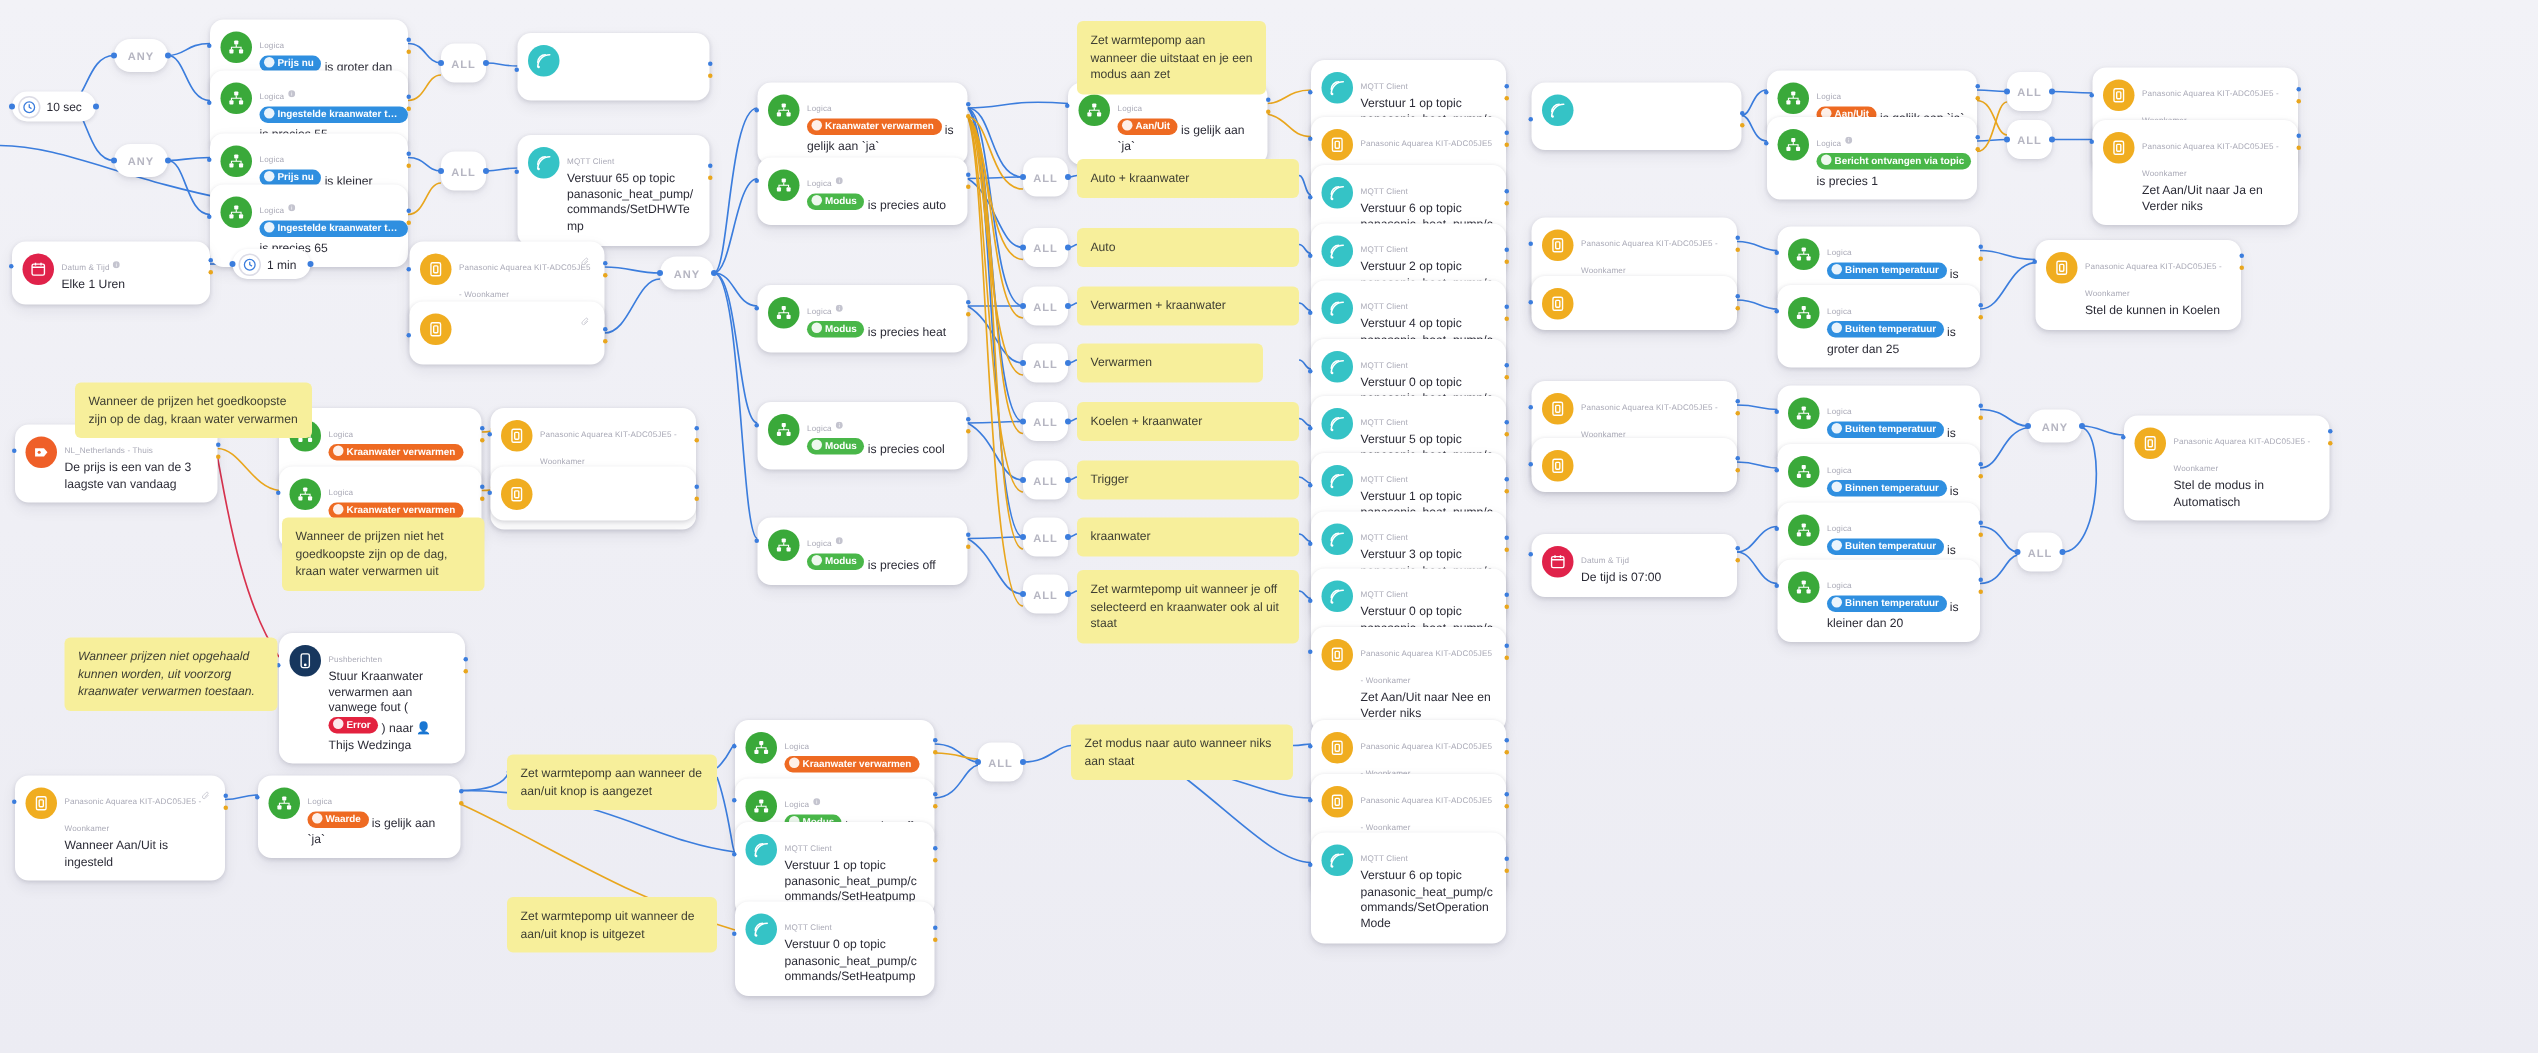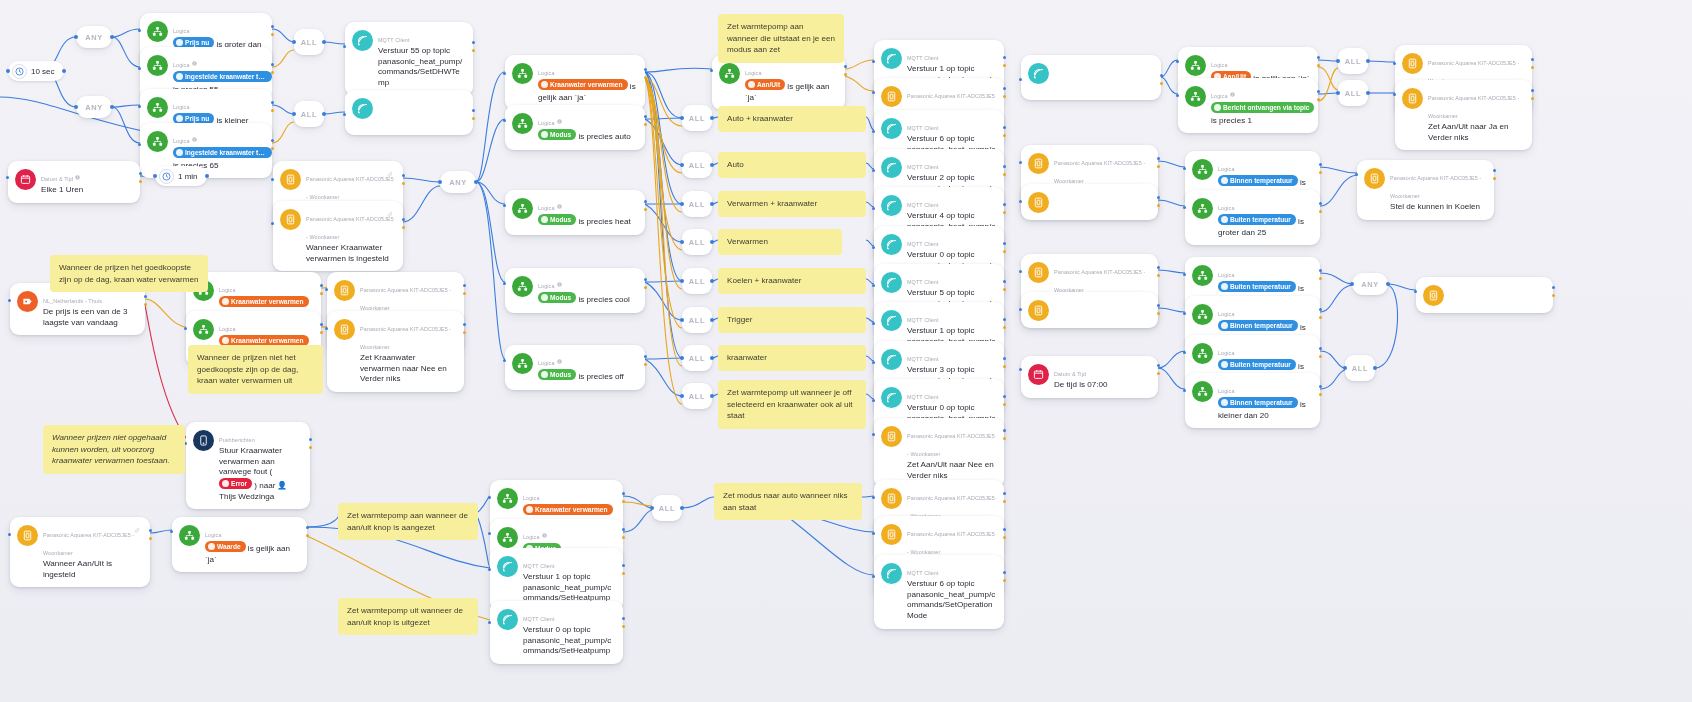--- a/index.html
+++ b/index.html
@@ -235,33 +235,33 @@
         <span class="port y" style="right:-2px;top:24px"></span>
       </div>
       <div class="node" style="left:345px;top:22px;width:128px;min-height:45px;">
         <span class="ic teal">
           <svg width="12" height="12" viewBox="0 0 24 24" fill="none" stroke="#fff" stroke-width="2.1" stroke-linecap="round">
             <path d="M3 19a16 16 0 0 1 16-16"></path>
             <path d="M3 13a10 10 0 0 1 10-10"></path>
             <circle cx="4.2" cy="19.4" r="1.6" fill="#fff" stroke="none"></circle>
           </svg>
         </span>
-        <span class="body"><span class="owner">MQTT Client</span><div class="txt">Verstuur  55  op topic  panasonic_heat_pump/commands/SetDHWTemp</div></span>
         <span class="port b" style="left:-2px;top:23px"></span>
         <span class="port b" style="right:-2px;top:19px"></span>
         <span class="port y" style="right:-2px;top:27px"></span>
       </div>
       <div class="node" style="left:345px;top:90px;width:128px;min-height:45px;">
         <span class="ic teal">
           <svg width="12" height="12" viewBox="0 0 24 24" fill="none" stroke="#fff" stroke-width="2.1" stroke-linecap="round">
             <path d="M3 19a16 16 0 0 1 16-16"></path>
             <path d="M3 13a10 10 0 0 1 10-10"></path>
             <circle cx="4.2" cy="19.4" r="1.6" fill="#fff" stroke="none"></circle>
           </svg>
         </span>
+        <span class="body"><span class="owner">MQTT Client</span><div class="txt">Verstuur  65  op topic  panasonic_heat_pump/commands/SetDHWTemp</div></span>
         <span class="port b" style="left:-2px;top:23px"></span>
         <span class="port b" style="right:-2px;top:19px"></span>
         <span class="port y" style="right:-2px;top:27px"></span>
       </div>
       <div class="node" style="left:8px;top:161px;width:132px;min-height:30px;">
         <span class="ic red">
           <svg width="11" height="11" viewBox="0 0 24 24" fill="none" stroke="#fff" stroke-width="2">
             <rect x="3" y="4.5" width="18" height="16" rx="2.4"></rect>
             <path d="M3 9h18M8 2.5v4M16 2.5v4"></path>
           </svg>
@@ -297,21 +297,20 @@
           <svg class="clip" viewBox="0 0 24 24" fill="none" stroke="currentColor" stroke-width="2.4">
             <path d="M20 12l-8.5 8.5a4.5 4.5 0 0 1-6.4-6.4L14 5.2a3 3 0 1 1 4.2 4.3L9.6 18"></path>
           </svg>
         </span>
         <span class="ic amber">
           <svg width="11" height="11" viewBox="0 0 24 24" fill="none" stroke="#fff" stroke-width="2">
             <rect x="5" y="2.5" width="14" height="19" rx="2.4"></rect>
             <rect x="9" y="7" width="6" height="10" rx="1.2"></rect>
           </svg>
         </span>
-        <span class="body"><span class="owner">Panasonic Aquarea KIT-ADC05JE5 - Woonkamer</span><div class="txt">Wanneer  Kraanwater verwarmen   is ingesteld</div></span>
         <span class="port b" style="left:-2px;top:21px"></span>
         <span class="port b" style="right:-2px;top:17px"></span>
         <span class="port y" style="right:-2px;top:25px"></span>
       </div>
       <div class="node" style="left:505px;top:55px;width:140px;min-height:34px;">
         <span class="ic green">
           <svg width="11" height="11" viewBox="0 0 24 24" fill="#fff">
             <rect x="9" y="2" width="6" height="6" rx="1.4"></rect>
             <rect x="2" y="15" width="6" height="6" rx="1.4"></rect>
             <rect x="16" y="15" width="6" height="6" rx="1.4"></rect>
@@ -772,20 +771,21 @@
         <span class="port b" style="right:-2px;top:8px"></span>
         <span class="port y" style="right:-2px;top:16px"></span>
       </div>
       <div class="node" style="left:1416px;top:277px;width:137px;min-height:26px;">
         <span class="ic amber">
           <svg width="11" height="11" viewBox="0 0 24 24" fill="none" stroke="#fff" stroke-width="2">
             <rect x="5" y="2.5" width="14" height="19" rx="2.4"></rect>
             <rect x="9" y="7" width="6" height="10" rx="1.2"></rect>
           </svg>
         </span>
+        <span class="body"><span class="owner">Panasonic Aquarea KIT-ADC05JE5 - Woonkamer</span><div class="txt">Stel de modus in  Automatisch</div></span>
         <span class="port b" style="left:-2px;top:13px"></span>
         <span class="port b" style="right:-2px;top:9px"></span>
         <span class="port y" style="right:-2px;top:17px"></span>
       </div>
       <div class="node" style="left:10px;top:283px;width:135px;min-height:32px;">
         <span class="ic orange">
           <svg width="11" height="11" viewBox="0 0 24 24" fill="#fff">
             <path d="M3 6h13l5 6-5 6H3z"></path>
             <circle cx="9" cy="12" r="2.2" fill="#ef5f28"></circle>
           </svg>
@@ -835,21 +835,20 @@
         <span class="port b" style="right:-2px;top:12px"></span>
         <span class="port y" style="right:-2px;top:20px"></span>
       </div>
       <div class="node" style="left:327px;top:311px;width:137px;min-height:32px;">
         <span class="ic amber">
           <svg width="11" height="11" viewBox="0 0 24 24" fill="none" stroke="#fff" stroke-width="2">
             <rect x="5" y="2.5" width="14" height="19" rx="2.4"></rect>
             <rect x="9" y="7" width="6" height="10" rx="1.2"></rect>
           </svg>
         </span>
-        <span class="body"><span class="owner">Panasonic Aquarea KIT-ADC05JE5 - Woonkamer</span><div class="txt">Zet  Kraanwater verwarmen  naar  Nee  en  Verder niks</div></span>
         <span class="port b" style="left:-2px;top:16px"></span>
         <span class="port b" style="right:-2px;top:12px"></span>
         <span class="port y" style="right:-2px;top:20px"></span>
       </div>
       <div class="node" style="left:186px;top:422px;width:124px;min-height:40px;">
         <span class="ic navy">
           <svg width="11" height="11" viewBox="0 0 24 24" fill="none" stroke="#fff" stroke-width="2">
             <rect x="6" y="2" width="12" height="20" rx="2.6"></rect>
             <circle cx="12" cy="18" r="1" fill="#fff"></circle>
           </svg>

